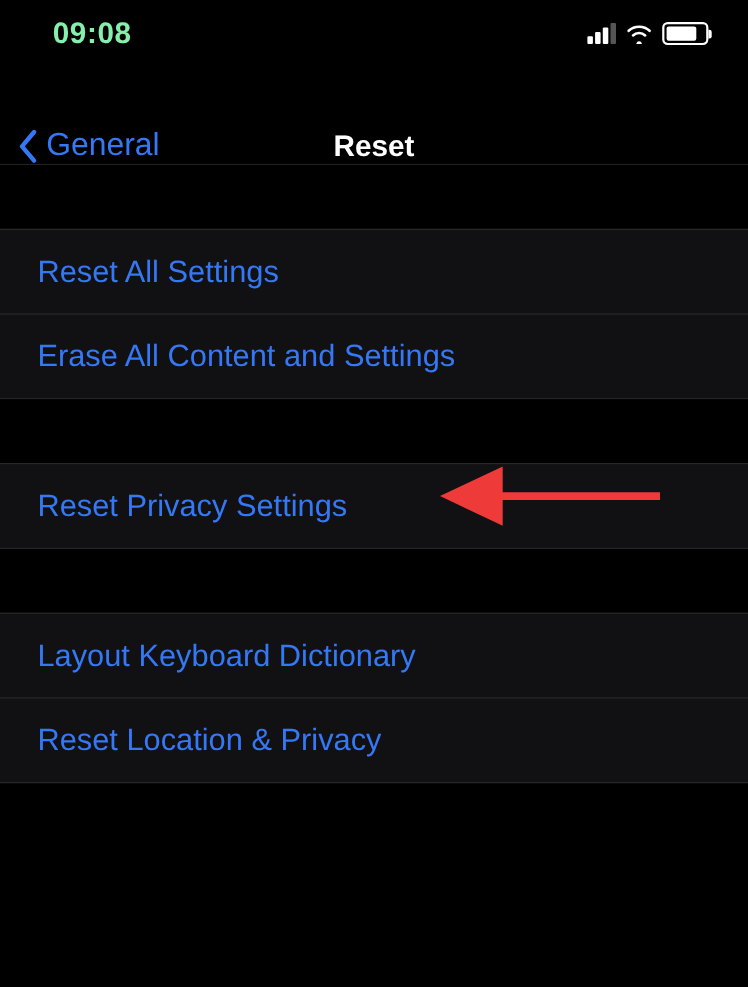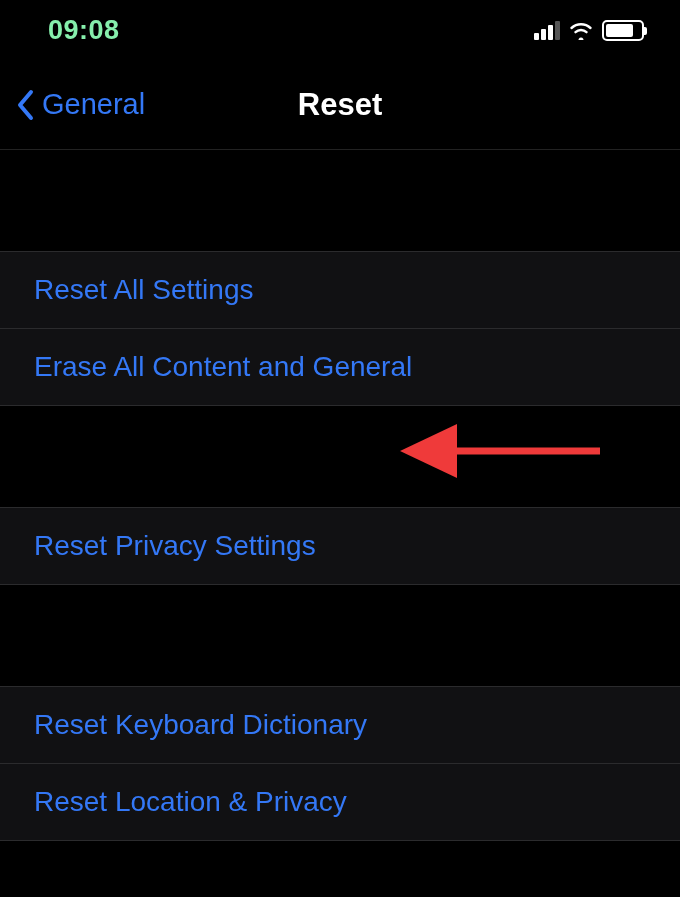--- a/index.html
+++ b/index.html
@@ -71,39 +71,39 @@
     }
     .battery-fill {
       width: 80%;
       height: 100%;
       background: #fff;
       border-radius: 2px;
     }
     .nav-bar {
       height: 90px;
       display: flex;
-      align-items: center;
+      align-items: flex-end;
       position: relative;
       border-bottom: 1px solid #222;
     }
     .back-button {
       display: flex;
       align-items: center;
       gap: 6px;
       color: #3478f6;
       font-size: 29px;
       padding-left: 16px;
       cursor: pointer;
     }
     .back-chevron svg { display:block; }
     .nav-title {
       position: absolute;
       left: 50%;
       transform: translateX(-50%);
-      font-size: 31px;
+      font-size: 27px;
       font-weight: 600;
       color: #fff;
     }
     .section-gap {
       height: 58px;
       background: #000;
     }
     .section-gap-med {
       height: 58px;
       background: #000;
@@ -117,21 +117,20 @@
       color: #3478f6;
       border-bottom: 0.5px solid #2b2b2d;
       cursor: pointer;
     }
     .row:last-child {
       border-bottom: none;
     }
     .group {
       border-top: 0.5px solid #2b2b2d;
       border-bottom: 0.5px solid #2b2b2d;
-      margin-top: 43px;
     }
     .annotation-arrow {
       position: absolute;
       left: 395px;
       top: 416px;
       width: 210px;
       height: 70px;
       pointer-events: none;
     }
   </style>
@@ -169,32 +168,32 @@
     </span>
     <span>General</span>
   </div>
   <div class="nav-title">Reset</div>
 </div>
 
 <div class="section-gap"></div>
 
 <div class="group">
   <div class="row">Reset All Settings</div>
-  <div class="row">Erase All Content and General</div>
+  <div class="row">Erase All Content and Settings</div>
 </div>
 
 <div class="section-gap-med"></div>
 
 <div class="group">
   <div class="row">Reset Privacy Settings</div>
 </div>
 
 <div class="section-gap-med"></div>
 
 <div class="group">
-  <div class="row">Reset Keyboard Dictionary</div>
+  <div class="row">Layout Keyboard Dictionary</div>
   <div class="row">Reset Location &amp; Privacy</div>
 </div>
 
 <svg class="annotation-arrow" viewBox="0 0 210 70">
   <line x1="60" y1="35" x2="205" y2="35" stroke="#ef3a3a" stroke-width="7"></line>
   <polygon points="5,35 62,8 62,62" fill="#ef3a3a"></polygon>
 </svg>
 
 </body></html>

